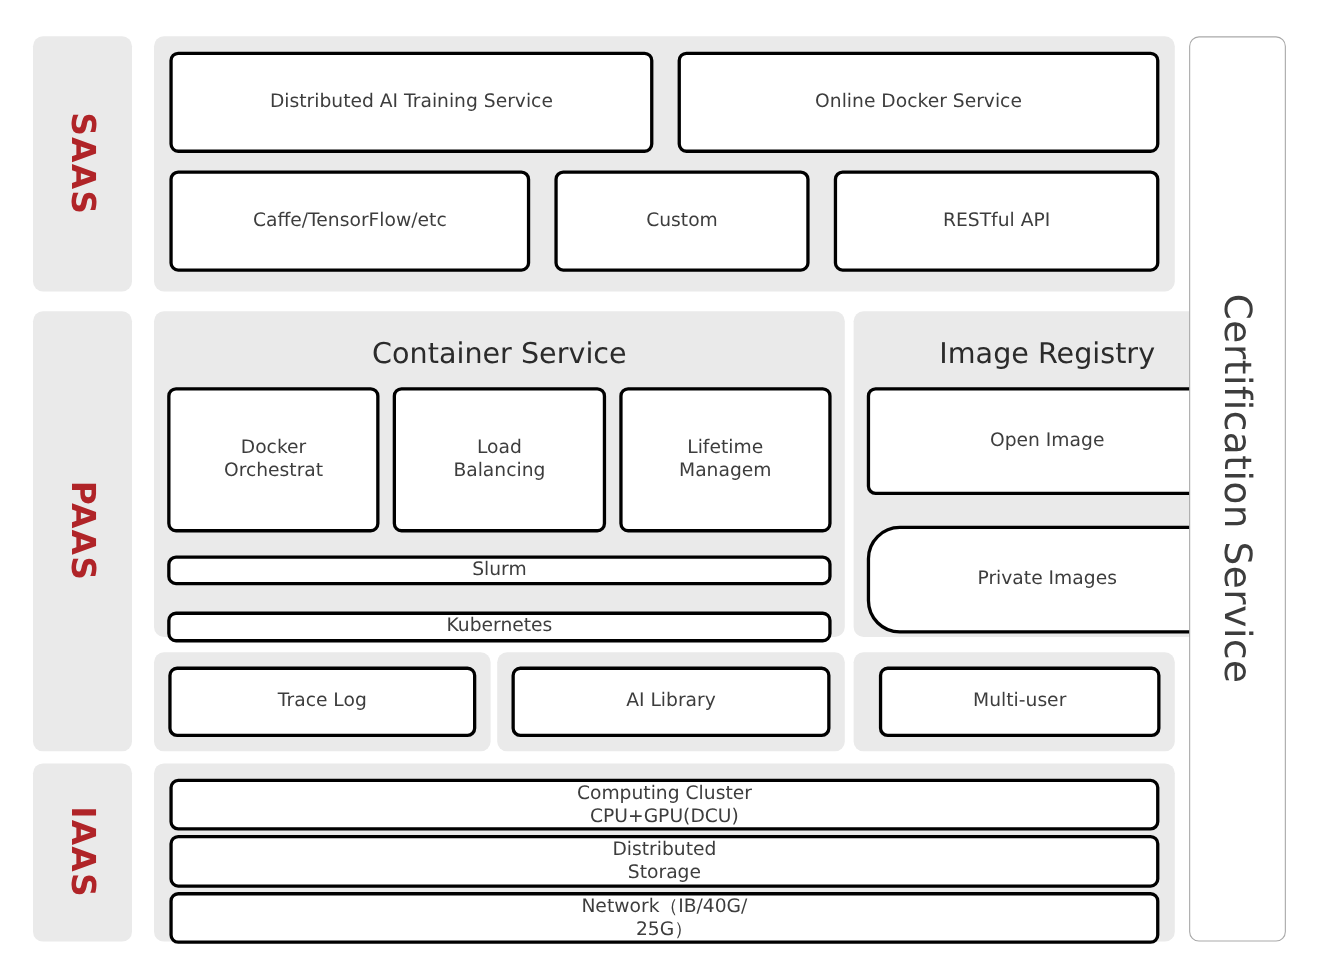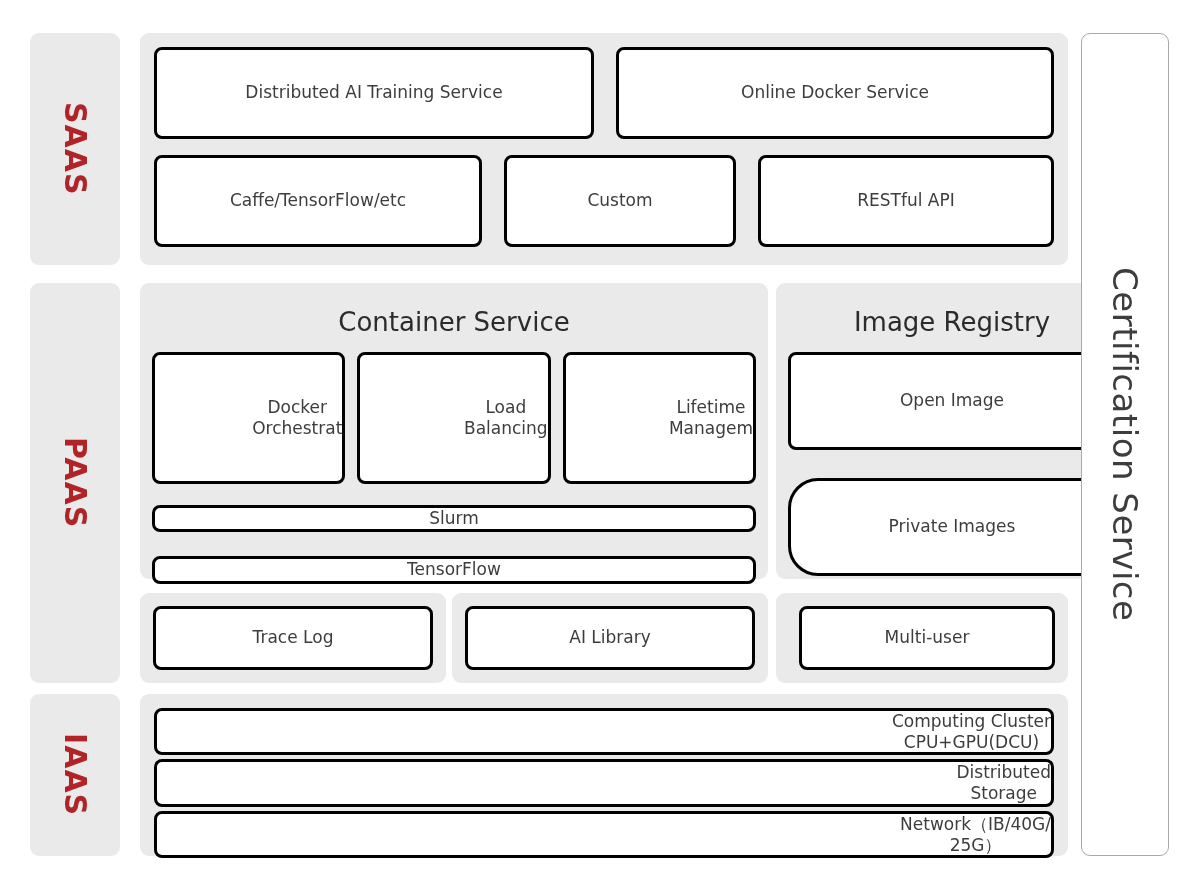--- a/index.html
+++ b/index.html
@@ -27,21 +27,21 @@
     border-radius: 8px;
     box-sizing: border-box;
     display: flex;
     align-items: center;
     justify-content: center;
     text-align: center;
     font-size: 17px;
     line-height: 1.25;
     color: #3d3d3d;
   }
-  .white-box.two-line { line-height: 1.22; justify-content: flex-end; }
+  .white-box.two-line { line-height: 1.22; }
 
   
   #diagram {
     position: relative;
     width: 1201px;
     height: 883px;
   }
 
   
   .tier-label {
@@ -234,21 +234,21 @@
       </div>
       <div class="white-box two-line">
         <div>
           <div>Lifetime</div>
           <div>Managem</div>
         </div>
       </div>
     </div>
     <div id="container-service-row-2">
       <div class="white-box">Slurm</div>
-      <div class="white-box">TensorFlow</div>
+      <div class="white-box">Kubernetes</div>
     </div>
   </div>
 
   <div id="image-registry-panel" class="gray-panel">
     <div class="panel-heading">Image Registry</div>
     <div class="white-box">Open Image</div>
     <div class="white-box">Private Images</div>
   </div>
 
   <div id="trace-log-panel" class="mini-panel gray-panel">

